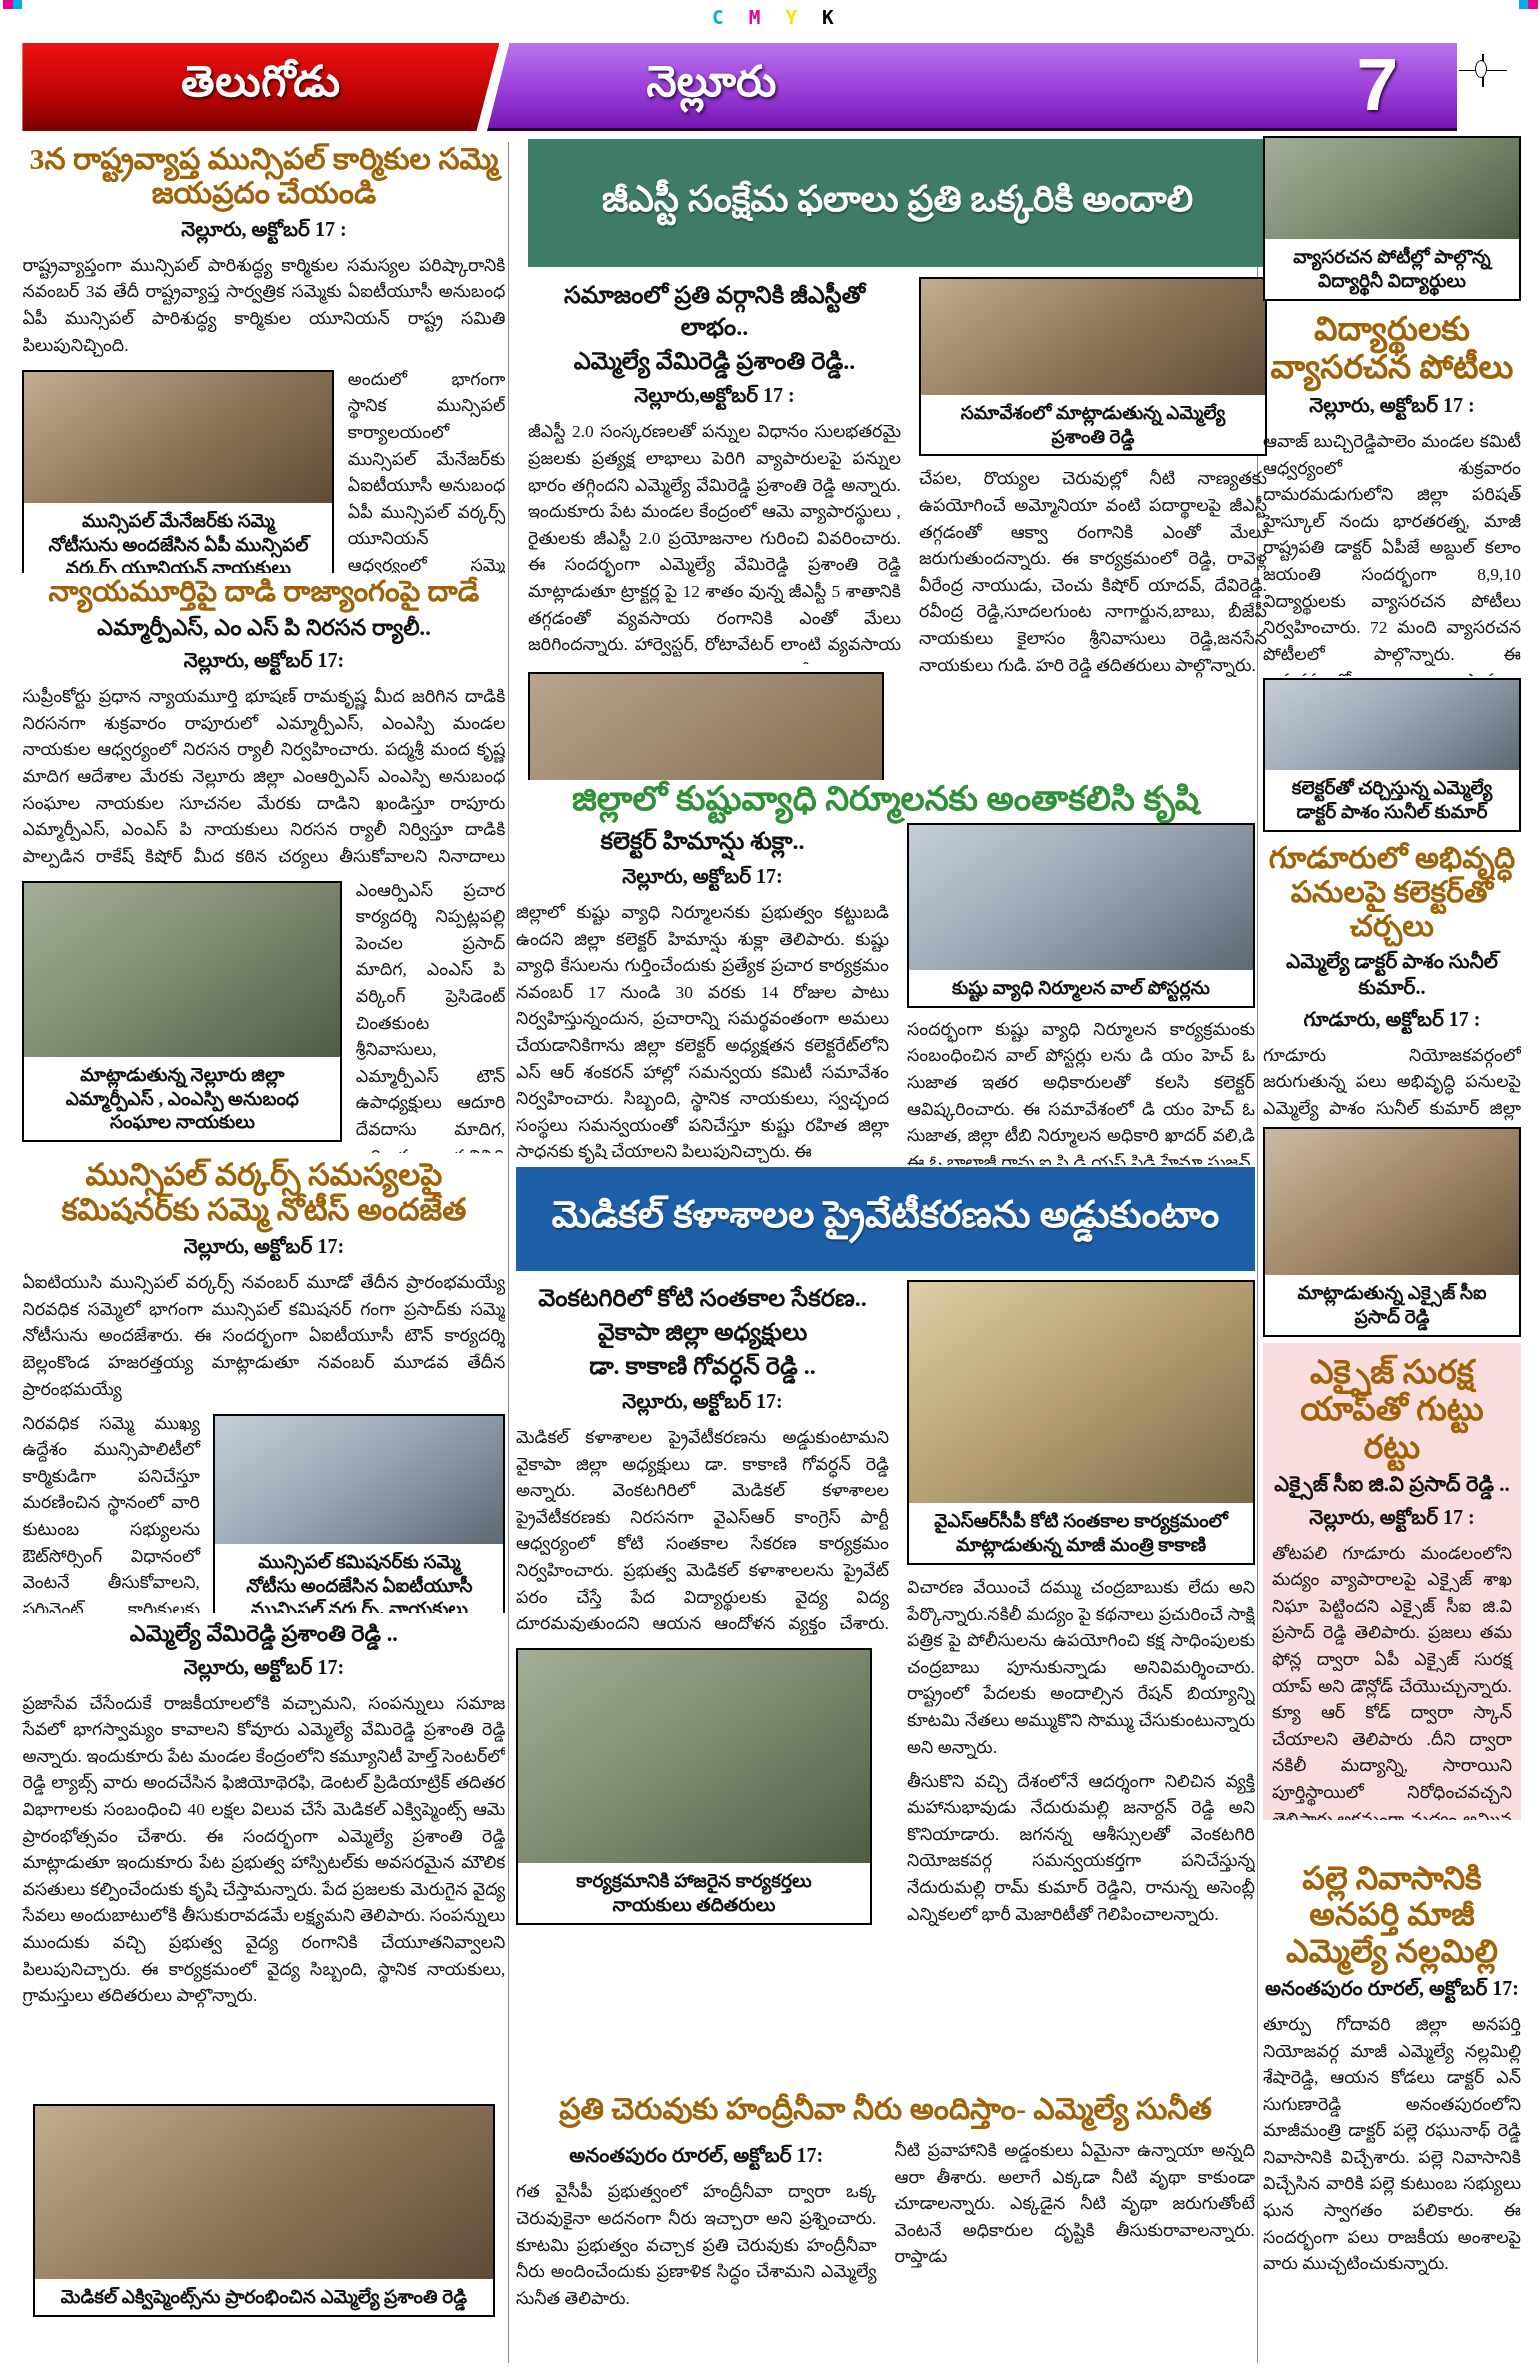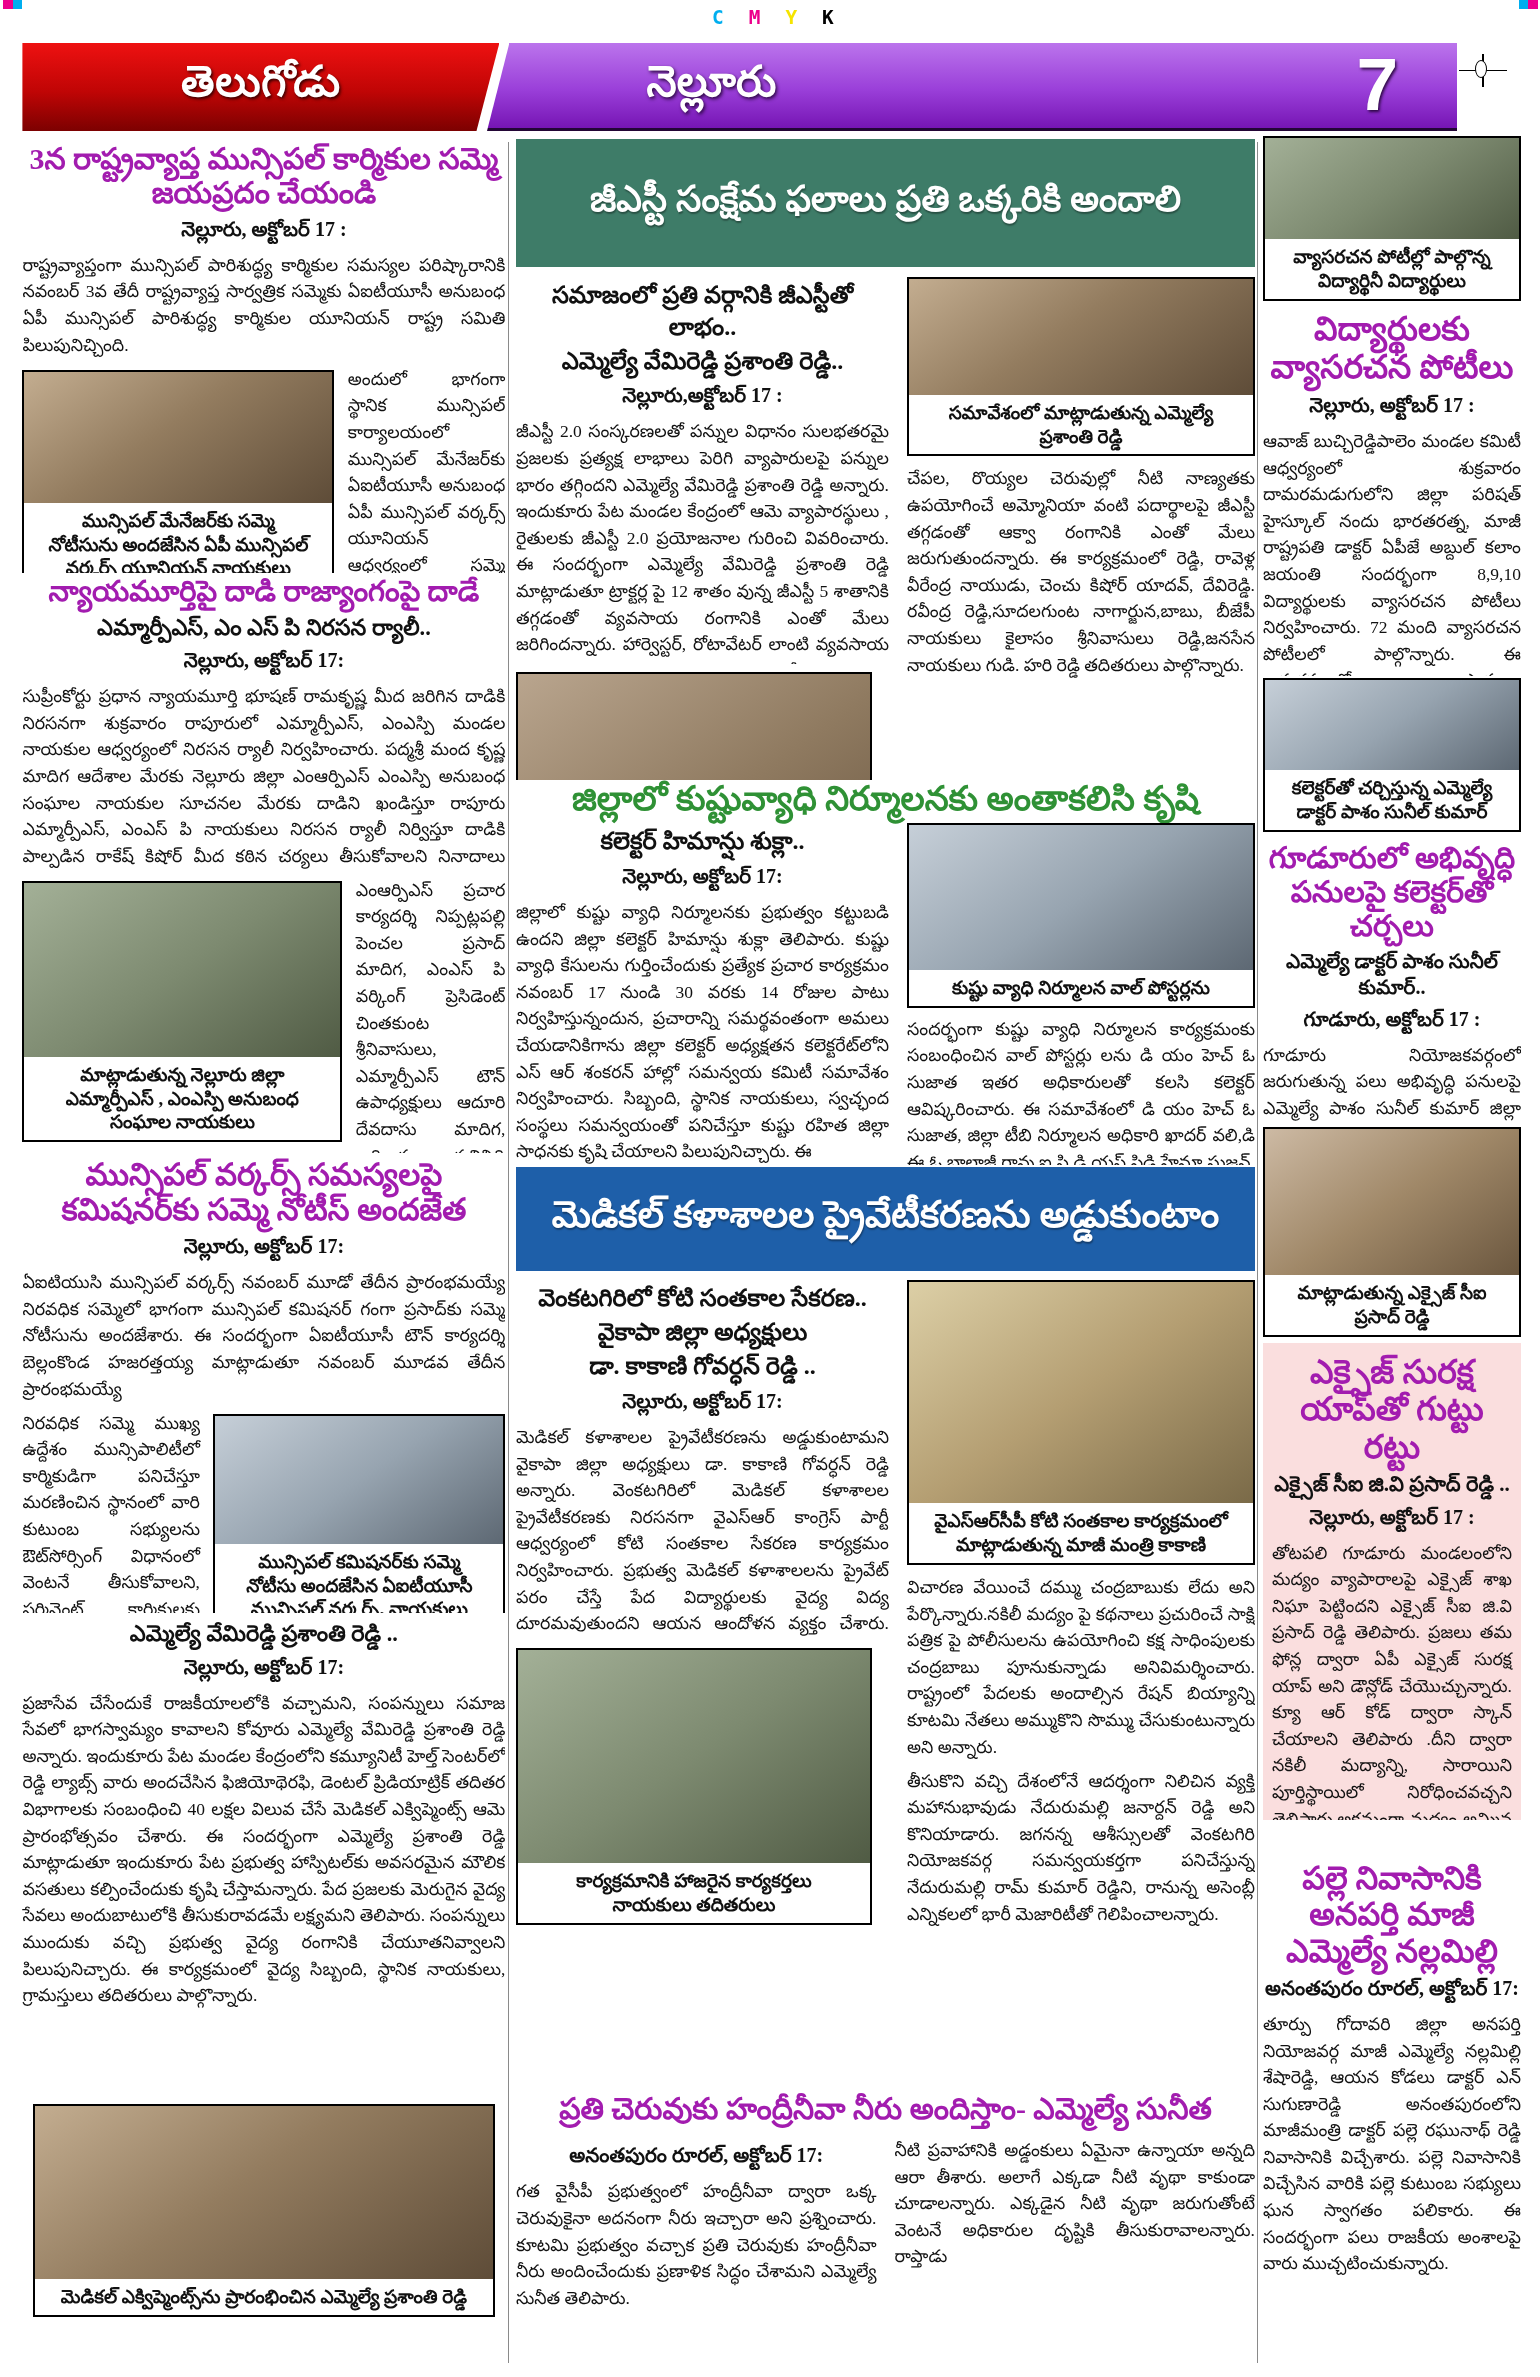--- a/index.html
+++ b/index.html
@@ -1,20 +1,20 @@
 <!DOCTYPE html>
 <html style="font-size:12px"><head>
 <meta charset="utf-8">
 <style>
   html,body{margin:0;padding:0;background:#e8e8e8;}
   .page{position:relative;width:1541px;height:2377px;background:#ffffff;
         font-family:"Liberation Serif","DejaVu Serif",serif;color:#111;overflow:hidden;}
   .abs{position:absolute;}
   .block{position:absolute;overflow:hidden;}
-  .hl{font-weight:bold;text-align:center;line-height:1.14;margin:0 0 4.5px 0;color:#a21caf;}
+  .hl{font-weight:bold;text-align:center;line-height:1.14;margin:0 0 4.5px 0;color:#a16207;}
   .subhead{font-weight:bold;text-align:center;font-size:22.4px;line-height:1.3;margin:3px 0;}
   .dateline{font-weight:bold;text-align:center;font-size:20px;margin:7.5px 0 6px;}
   .body-text{font-size:17.5px;line-height:1.52;text-align:justify;margin:0 0 7.5px 0;word-break:break-word;}
   .photo-box{border:2.2px solid #000;background:#fff;display:flex;flex-direction:column;box-sizing:border-box;}
   .photo{width:100%;flex:1;min-height:45px;}
   .caption{font-weight:bold;text-align:center;font-size:18.6px;line-height:1.28;padding:6px 24px;background:#fff;}
   .fl{float:left;margin:4.5px 13.4px 6px 0;}
   .fr{float:right;margin:4.5px 0 6px 13.4px;}
   .cols{display:flex;gap:18px;align-items:flex-start;}
   .col{flex:1;min-width:0;}
@@ -152,21 +152,21 @@
   <div class="block" style="left:22.4px;top:1616px;width:483px;height:745px">
     <div class="subhead">ఎమ్మెల్యే వేమిరెడ్డి ప్రశాంతి రెడ్డి ..</div>
     <div class="dateline">నెల్లూరు, అక్టోబర్ 17:</div>
     <p class="body-text" style="height:402px;overflow:hidden">ప్రజాసేవ చేసేందుకే రాజకీయాలలోకి వచ్చామని, సంపన్నులు సమాజ సేవలో భాగస్వామ్యం కావాలని కోవూరు ఎమ్మెల్యే వేమిరెడ్డి ప్రశాంతి రెడ్డి అన్నారు. ఇందుకూరు పేట మండల కేంద్రంలోని కమ్యూనిటీ హెల్త్ సెంటర్‌లో రెడ్డి ల్యాబ్స్ వారు అందచేసిన ఫిజియోథెరఫి, డెంటల్ ప్రిడియాట్రిక్ తదితర విభాగాలకు సంబంధించి 40 లక్షల విలువ చేసే మెడికల్ ఎక్విప్మెంట్స్ ఆమె ప్రారంభోత్సవం చేశారు. ఈ సందర్భంగా ఎమ్మెల్యే ప్రశాంతి రెడ్డి మాట్లాడుతూ ఇందుకూరు పేట ప్రభుత్వ హాస్పిటల్‌కు అవసరమైన మౌలిక వసతులు కల్పించేందుకు కృషి చేస్తామన్నారు. పేద ప్రజలకు మెరుగైన వైద్య సేవలు అందుబాటులోకి తీసుకురావడమే లక్ష్యమని తెలిపారు. సంపన్నులు ముందుకు వచ్చి ప్రభుత్వ వైద్య రంగానికి చేయూతనివ్వాలని పిలుపునిచ్చారు. ఈ కార్యక్రమంలో వైద్య సిబ్బంది, స్థానిక నాయకులు, గ్రామస్తులు తదితరులు పాల్గొన్నారు.</p>
     <div class="photo-box" style="width:462px;height:213px;margin:12px auto 0">
       <div class="photo ph-meeting"></div>
       <div class="caption">మెడికల్ ఎక్విప్మెంట్స్‌ను ప్రారంభించిన ఎమ్మెల్యే ప్రశాంతి రెడ్డి</div>
     </div>
   </div>
 
-  <div class="block" style="left:516px;top:139px;width:739px;height:641px">
+  <div class="block" style="left:528px;top:139px;width:739px;height:641px">
     <div class="banner banner-green" style="height:128px;font-size:36px">జీఎస్టీ సంక్షేమ ఫలాలు ప్రతి ఒక్కరికి అందాలి</div>
     <div class="cols" style="margin-top:10.4px">
       <div class="col" style="flex:0 0 373px">
         <div class="subhead" style="font-size:24px">సమాజంలో ప్రతి వర్గానికి జీఎస్టీతో లాభం..</div>
         <div class="subhead" style="font-size:24px">ఎమ్మెల్యే వేమిరెడ్డి ప్రశాంతి రెడ్డి..</div>
         <div class="dateline">నెల్లూరు,అక్టోబర్ 17 :</div>
         <p class="body-text" style="max-height:246px;overflow:hidden">జీఎస్టీ 2.0 సంస్కరణలతో పన్నుల విధానం సులభతరమై ప్రజలకు ప్రత్యక్ష లాభాలు పెరిగి వ్యాపారులపై పన్నుల భారం తగ్గిందని ఎమ్మెల్యే వేమిరెడ్డి ప్రశాంతి రెడ్డి అన్నారు. ఇందుకూరు పేట మండల కేంద్రంలో ఆమె వ్యాపారస్థులు , రైతులకు జీఎస్టీ 2.0 ప్రయోజనాల గురించి వివరించారు. ఈ సందర్భంగా ఎమ్మెల్యే వేమిరెడ్డి ప్రశాంతి రెడ్డి మాట్లాడుతూ ట్రాక్టర్ల పై 12 శాతం వున్న జీఎస్టీ 5 శాతానికి తగ్గడంతో వ్యవసాయ రంగానికి ఎంతో మేలు జరిగిందన్నారు. హార్వెస్టర్, రోటావేటర్ లాంటి వ్యవసాయ పరికరాలపై, పురుగుల మందులపై గతంలో 12 నుంచి 18 శాతం వున్న జీఎస్టీ ఇప్పుడు 5 శాతానికి తగ్గడంతో రైతాంగానికి ఎంతో మేలు జరుగుతుందన్నారు. ఎరువులపై వున్న జీఎస్టీ 12 నుంచి 5 శాతానికి తగ్గించడంతో పేదలకు మేలు జరిగిందన్నారు.</p>
         <div class="photo-box" style="width:356px;height:294px">
           <div class="photo ph-hall"></div>
 

